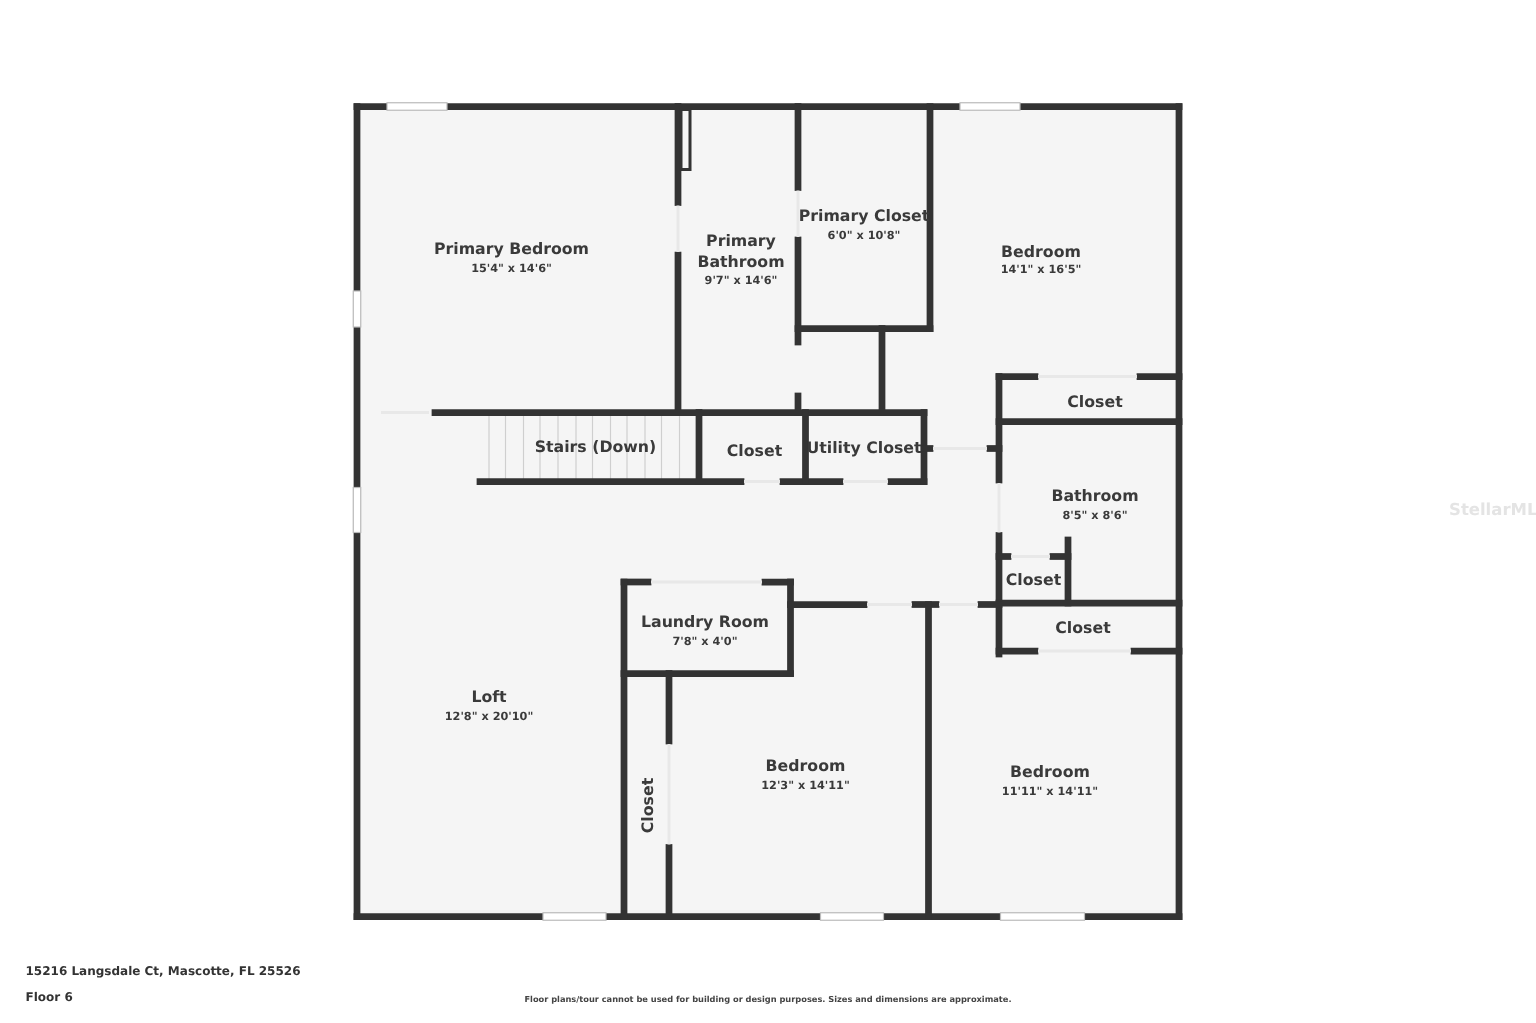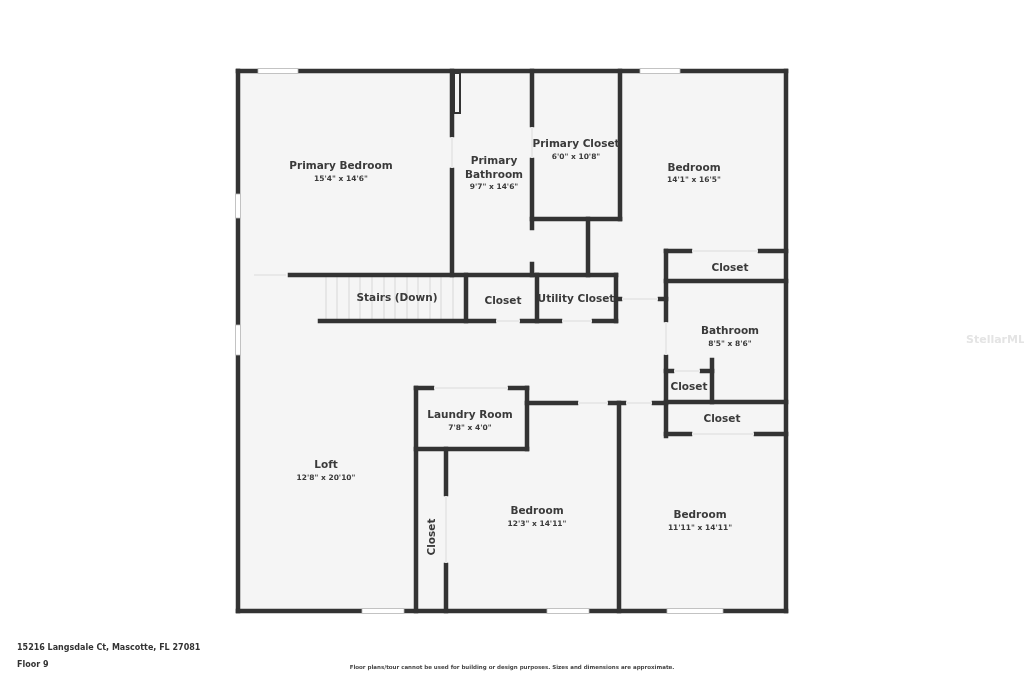--- a/index.html
+++ b/index.html
@@ -155,15 +155,15 @@
   <text class="room-name" x="537" y="514" text-anchor="middle">Bedroom</text>
   <text class="room-dim" x="537" y="526" text-anchor="middle">12'3" x 14'11"</text>
 
   <text class="room-name" x="700" y="518" text-anchor="middle">Bedroom</text>
   <text class="room-dim" x="700" y="530" text-anchor="middle">11'11" x 14'11"</text>
 
   <text class="room-name" x="435" y="537" text-anchor="middle" transform="rotate(-90 435 537)">Closet</text>
 </svg>
 
 <div class="watermark">StellarMLS</div>
-<div class="footer-addr">15216 Langsdale Ct, Mascotte, FL 27081</div>
-<div class="footer-floor">Floor 9</div>
+<div class="footer-addr">15216 Langsdale Ct, Mascotte, FL 25526</div>
+<div class="footer-floor">Floor 6</div>
 <div class="footer-disclaimer">Floor plans/tour cannot be used for building or design purposes. Sizes and dimensions are approximate.</div>
 
 </body></html>

